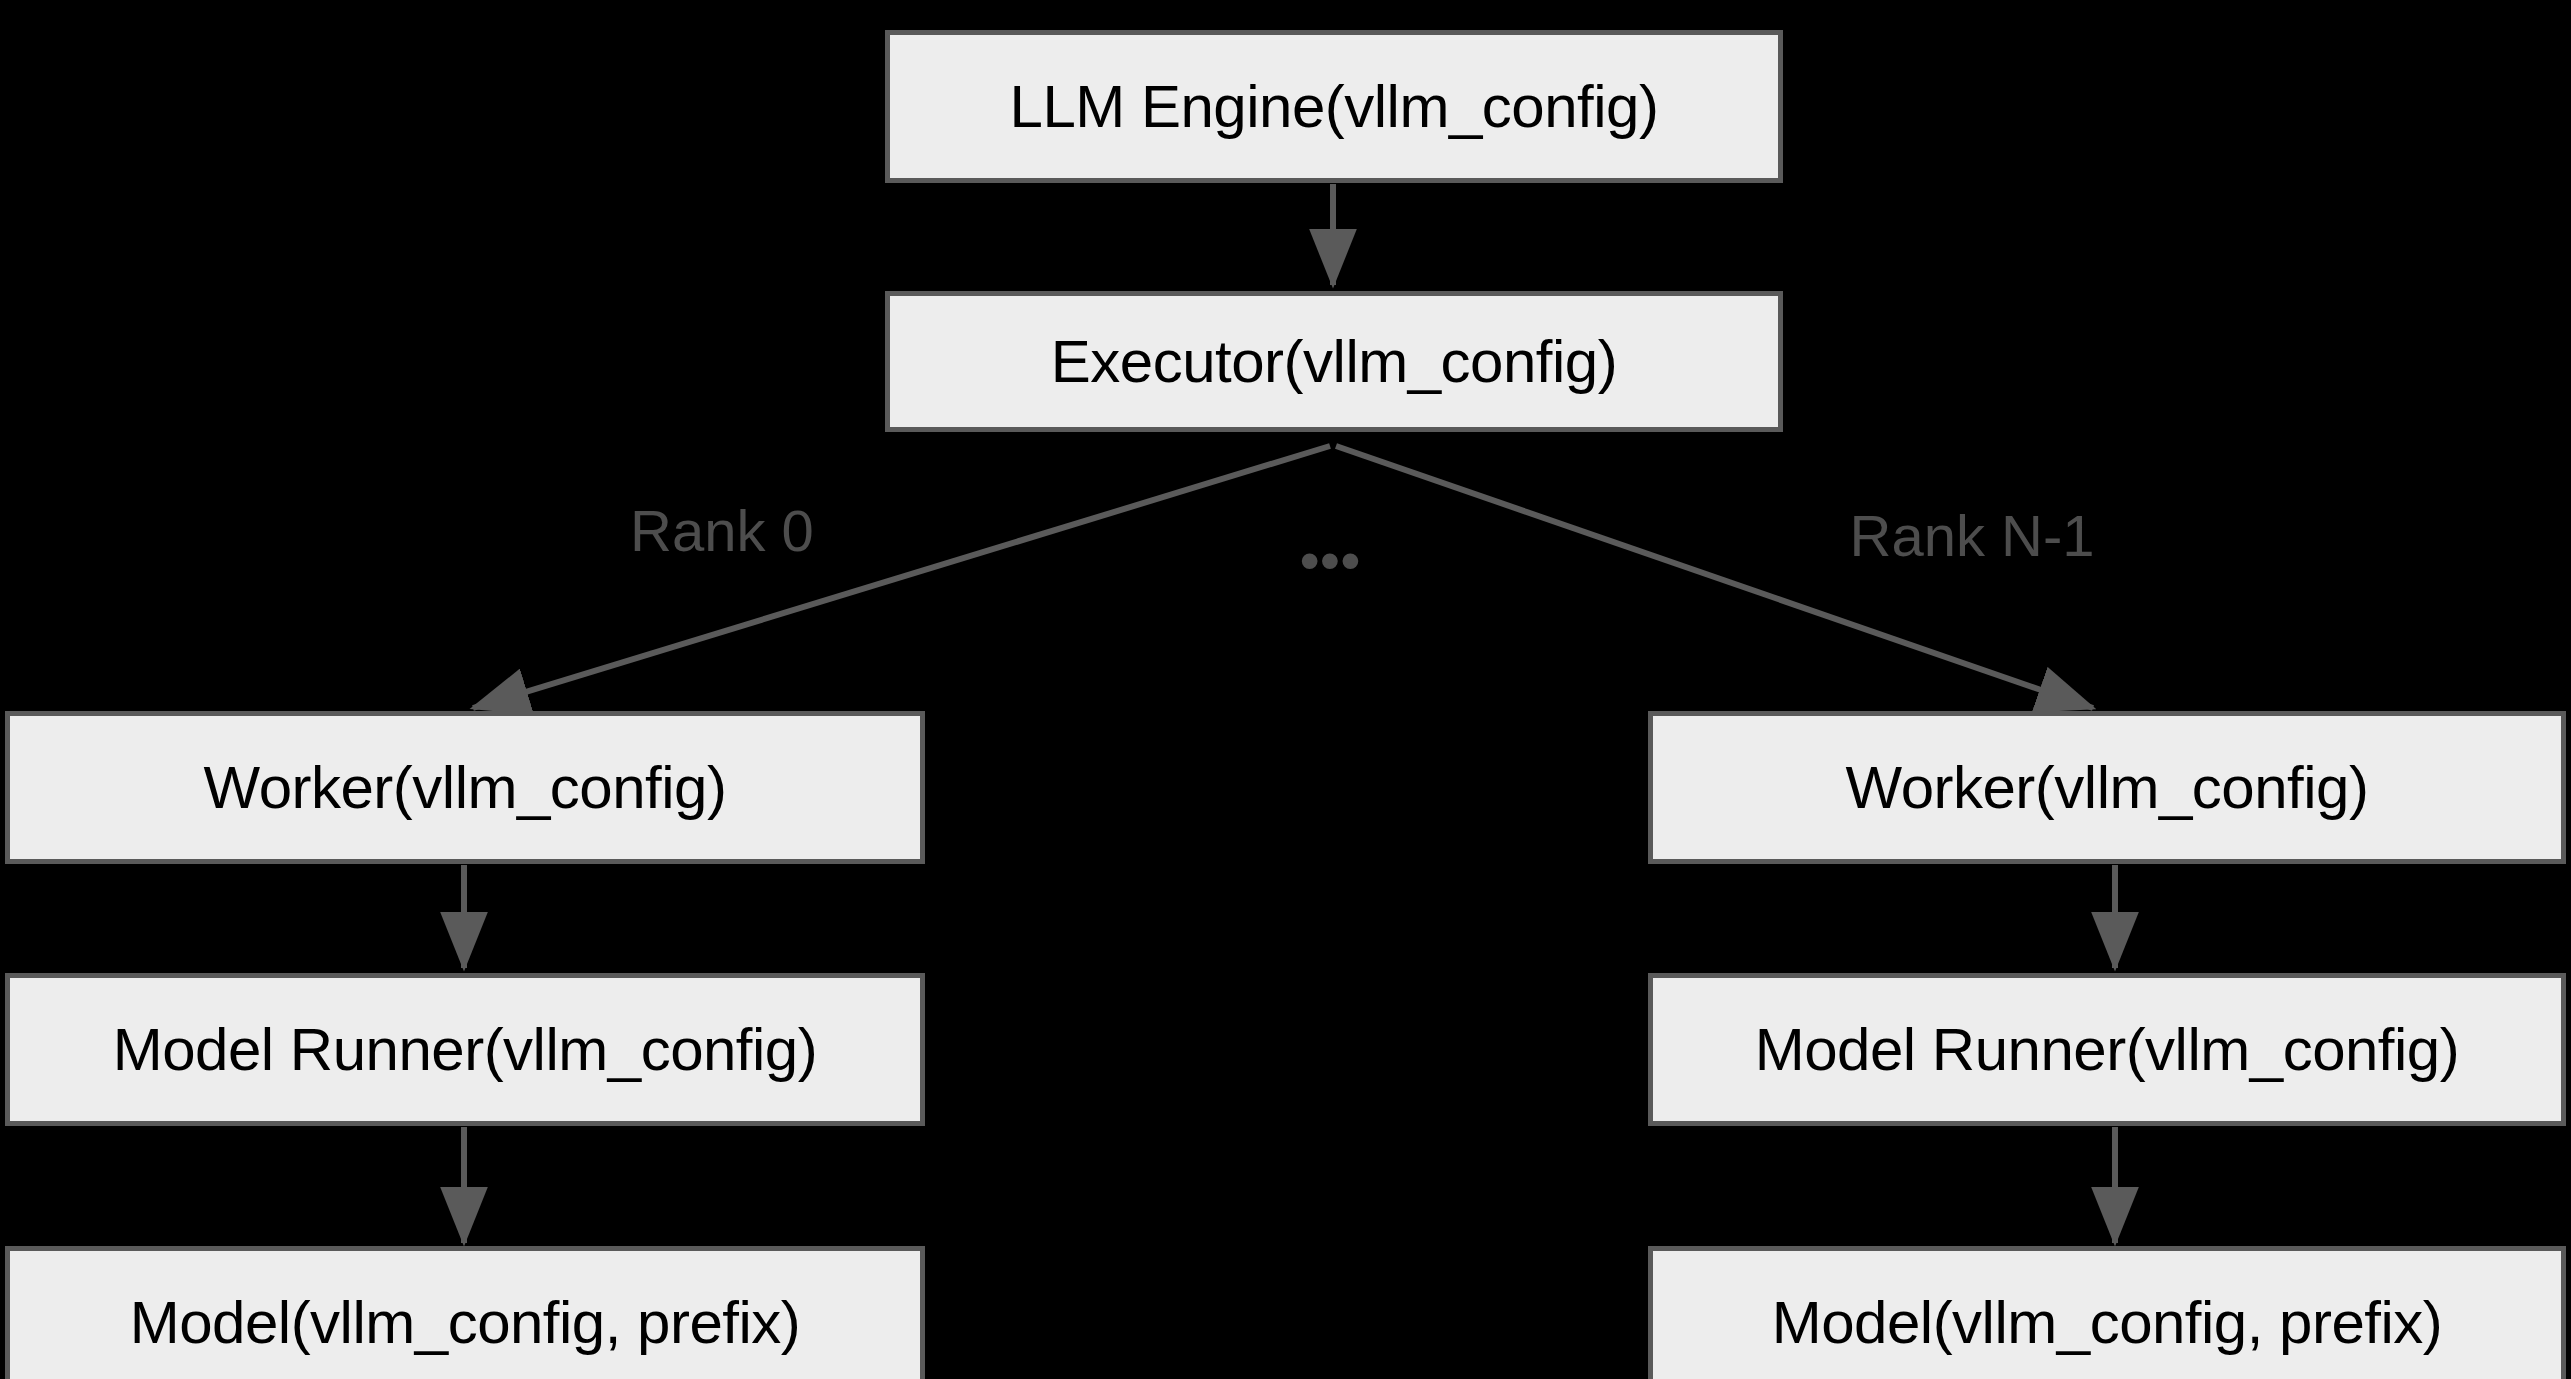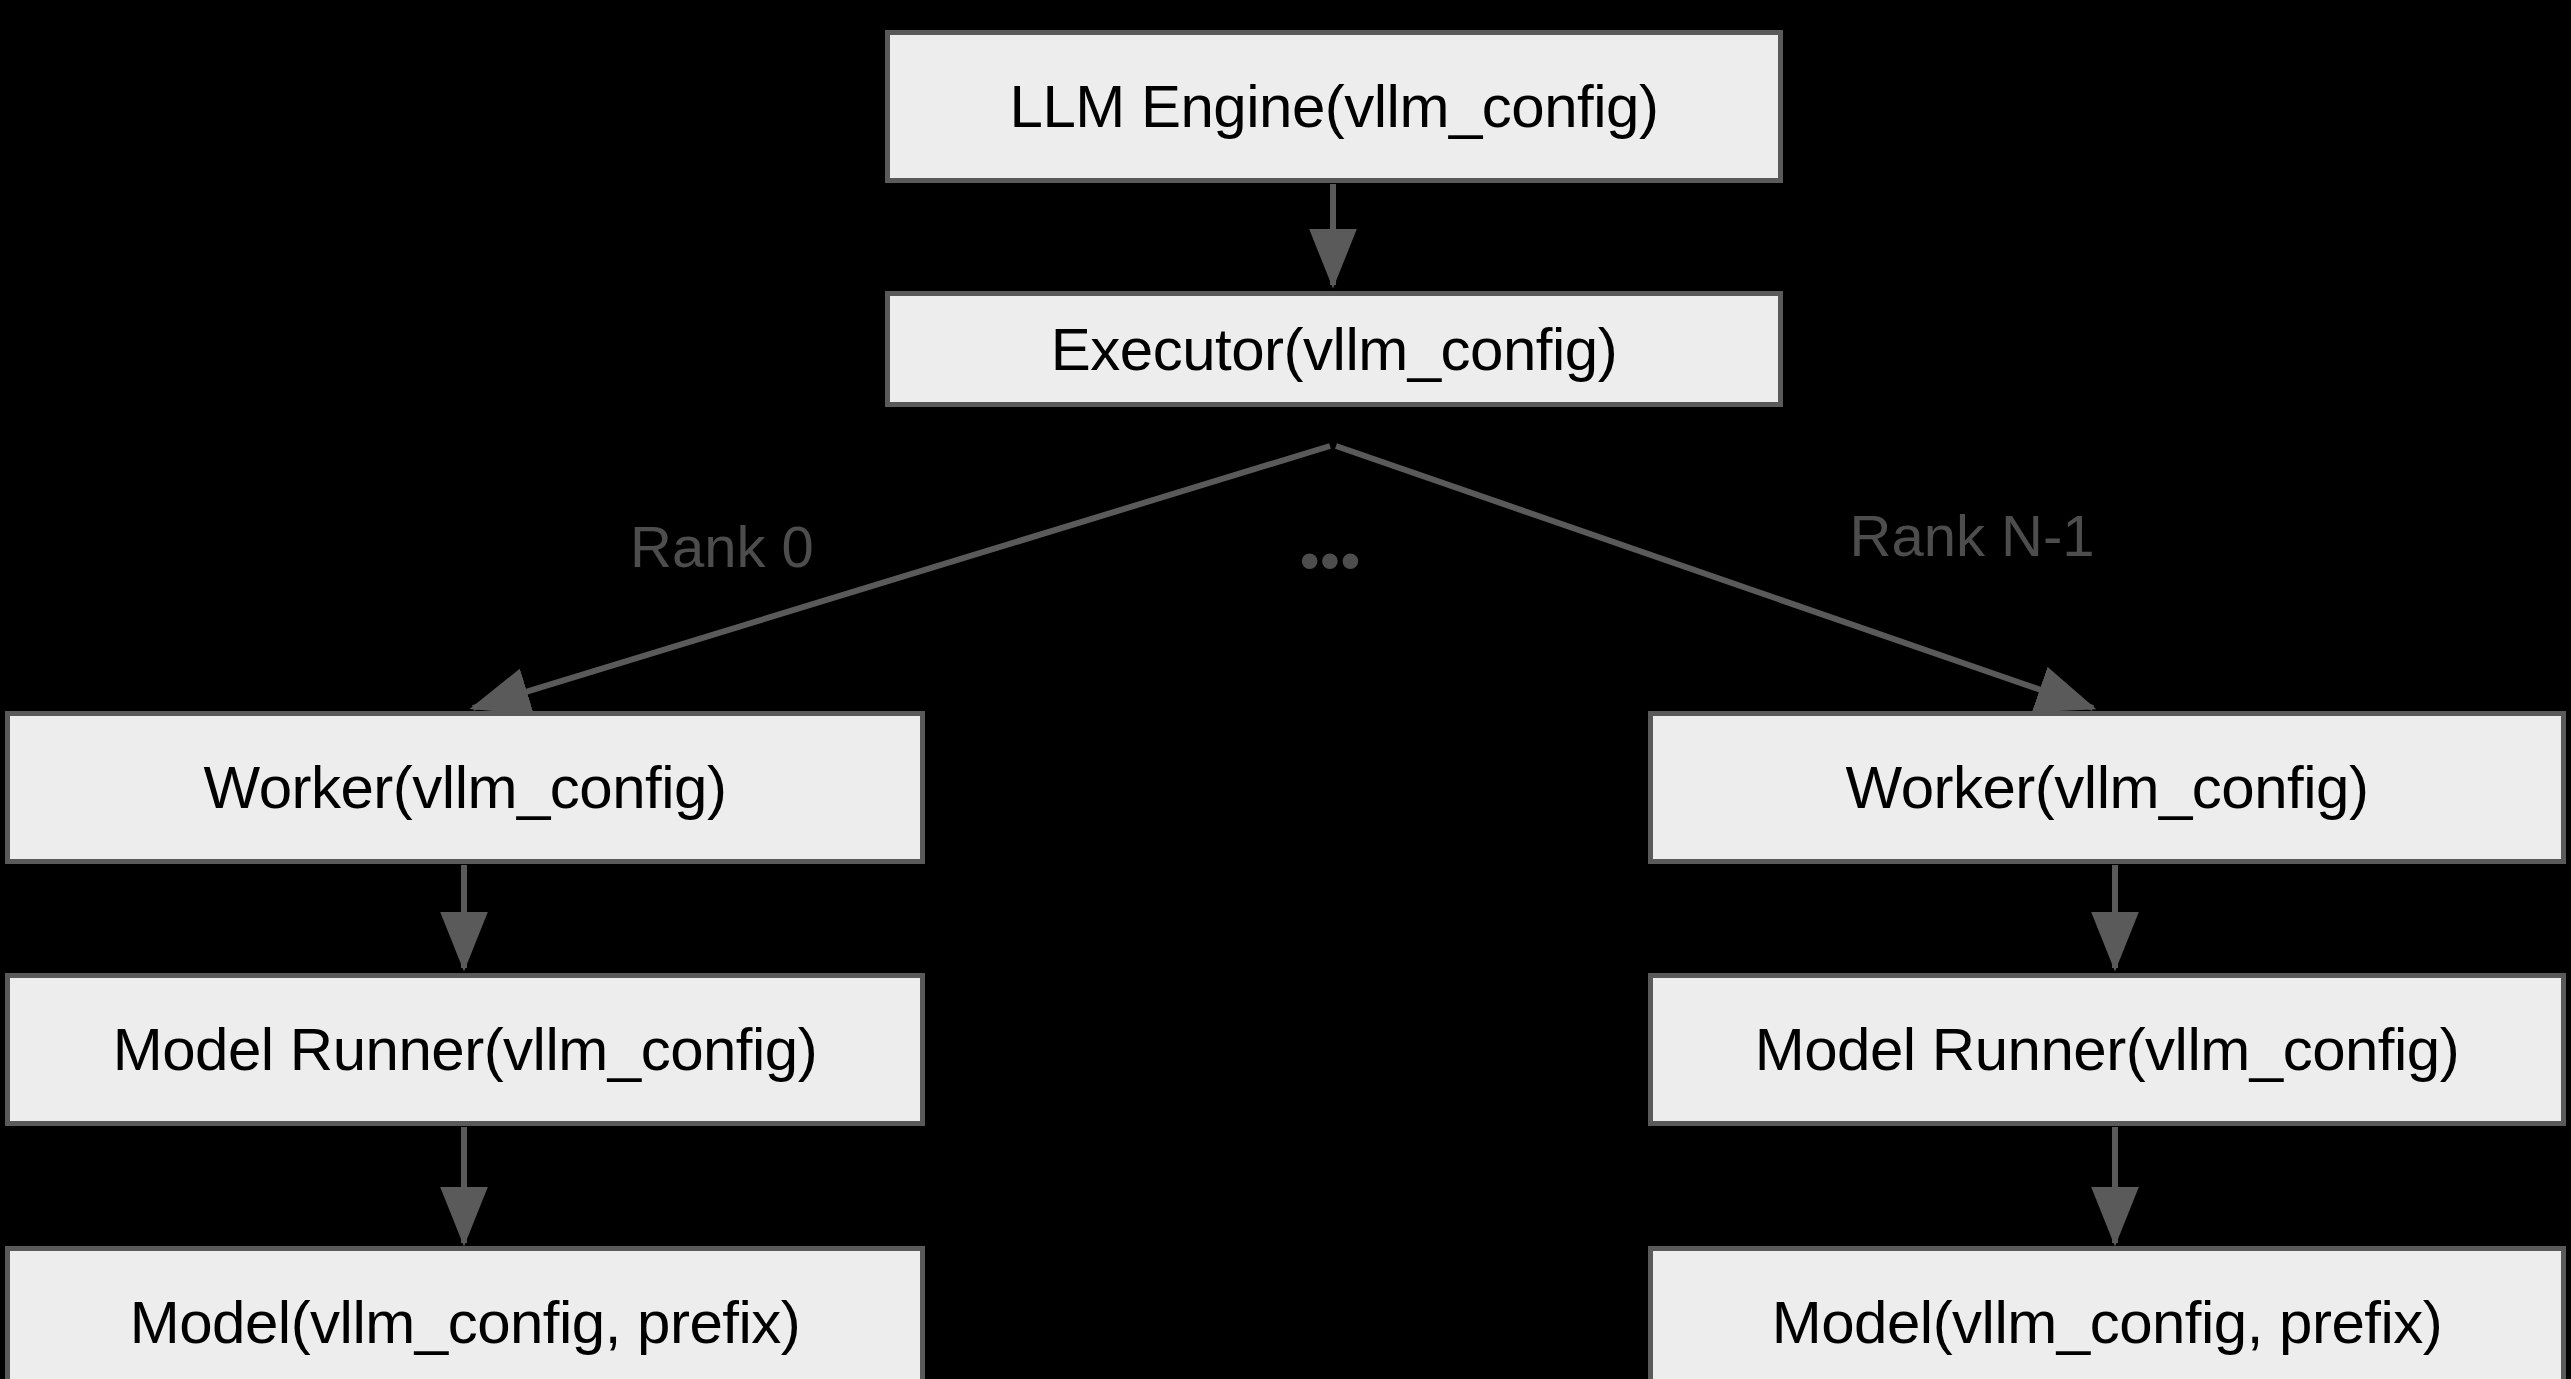--- a/index.html
+++ b/index.html
@@ -81,21 +81,21 @@
 
     <line x1="2115" y1="838" x2="2115" y2="941" stroke="#5a5a5a" stroke-width="6" marker-end="url(#arrowhead)"></line>
 
     <line x1="2115" y1="1100" x2="2115" y2="1216" stroke="#5a5a5a" stroke-width="6" marker-end="url(#arrowhead)"></line>
   </svg>
 
   <div class="node" style="left:885px; top:3px; width:898px; height:153px;">
     <span>LLM Engine(vllm_config)</span>
   </div>
 
-  <div class="node" style="left:885px; top:264px; width:898px; height:116px;">
+  <div class="node" style="left:885px; top:264px; width:898px; height:141px;">
     <span>Executor(vllm_config)</span>
   </div>
 
   <div class="node" style="left:5px; top:684px; width:920px; height:153px;">
     <span>Worker(vllm_config)</span>
   </div>
 
   <div class="node" style="left:5px; top:946px; width:920px; height:153px;">
     <span>Model Runner(vllm_config)</span>
   </div>
@@ -109,19 +109,19 @@
   </div>
 
   <div class="node" style="left:1648px; top:946px; width:918px; height:153px;">
     <span>Model Runner(vllm_config)</span>
   </div>
 
   <div class="node" style="left:1648px; top:1219px; width:918px; height:153px;">
     <span>Model(vllm_config, prefix)</span>
   </div>
 
-  <div class="edge-label" style="left:722px; top:519px;">Rank 0</div>
+  <div class="edge-label" style="left:722px; top:503px;">Rank 0</div>
 
   <div class="ellipsis-label" style="left:1330px; top:533px;">•••</div>
 
   <div class="edge-label" style="left:1972px; top:508px;">Rank N-1</div>
 
 </div>
 
 </body></html>

